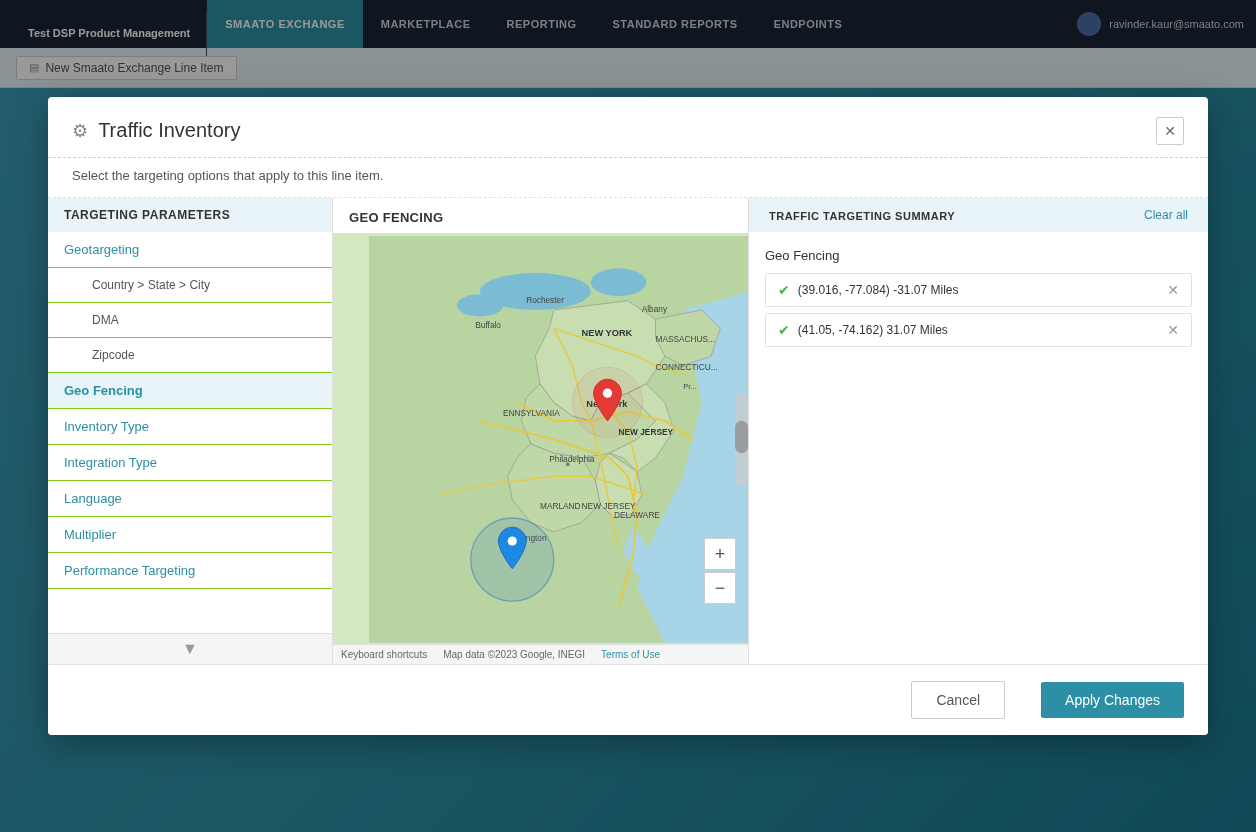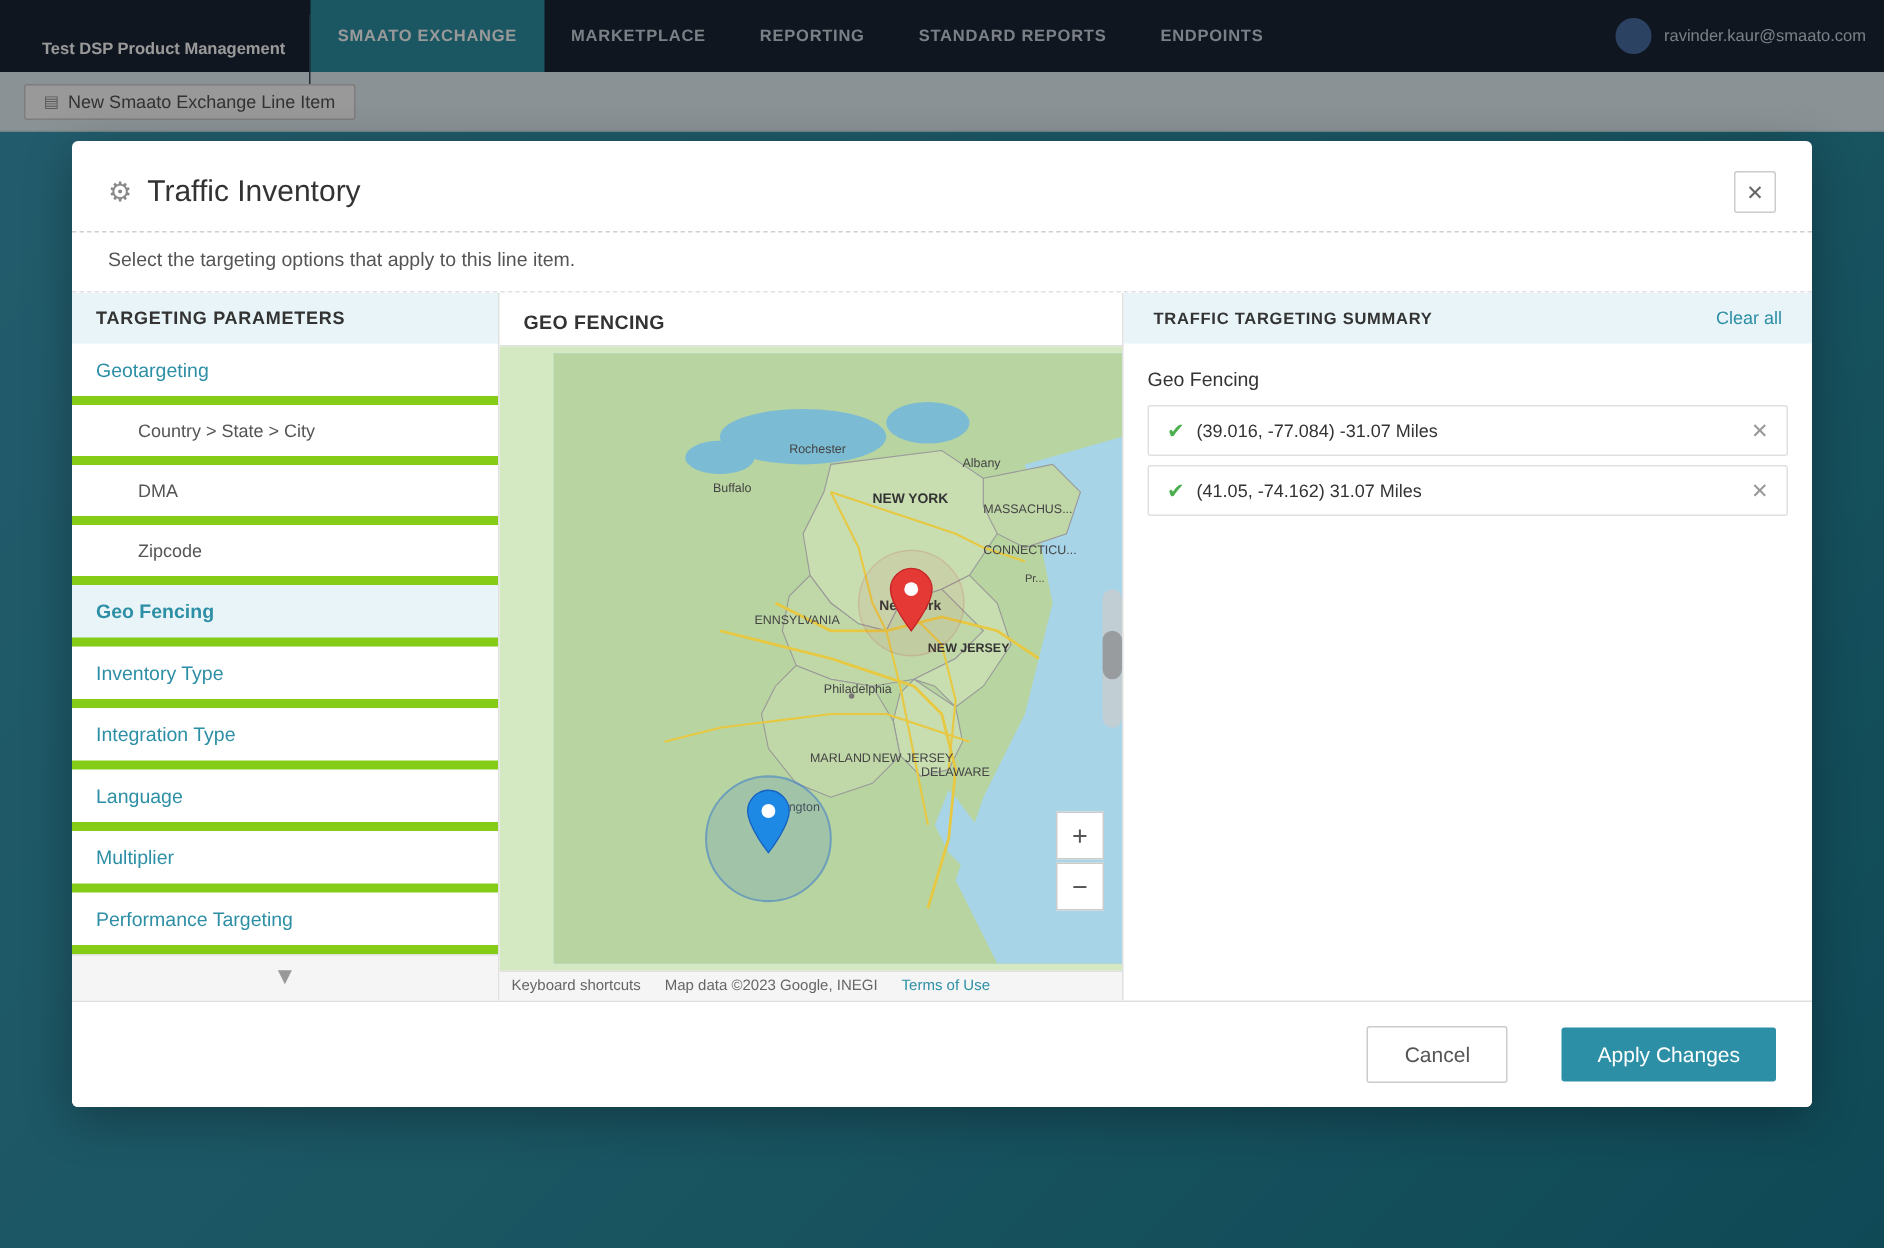--- a/index.html
+++ b/index.html
@@ -180,21 +180,21 @@
     }
     .targeting-params-list {
       flex: 1;
       overflow-y: auto;
     }
     .param-item {
       padding: 10px 16px;
       font-size: 13px;
       color: #2d8fa5;
       cursor: pointer;
-      border-bottom: 6px solid #84cc16;
+      border-bottom: 1px solid #84cc16;
     }
     .param-item.active {
       background: #e8f4f8;
       font-weight: 600;
     }
     .param-item.sub {
       padding-left: 44px;
       font-size: 12px;
       color: #555;
     }

